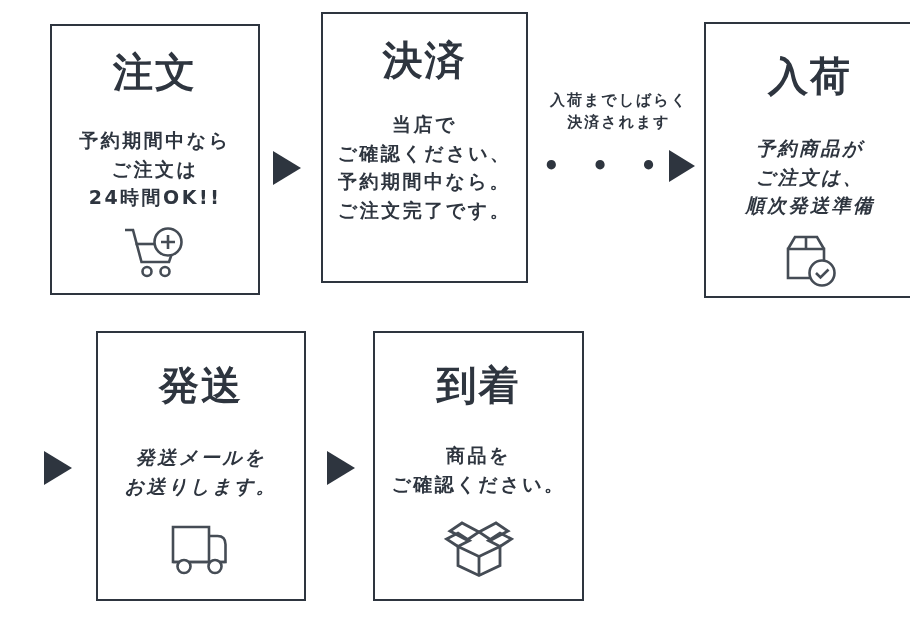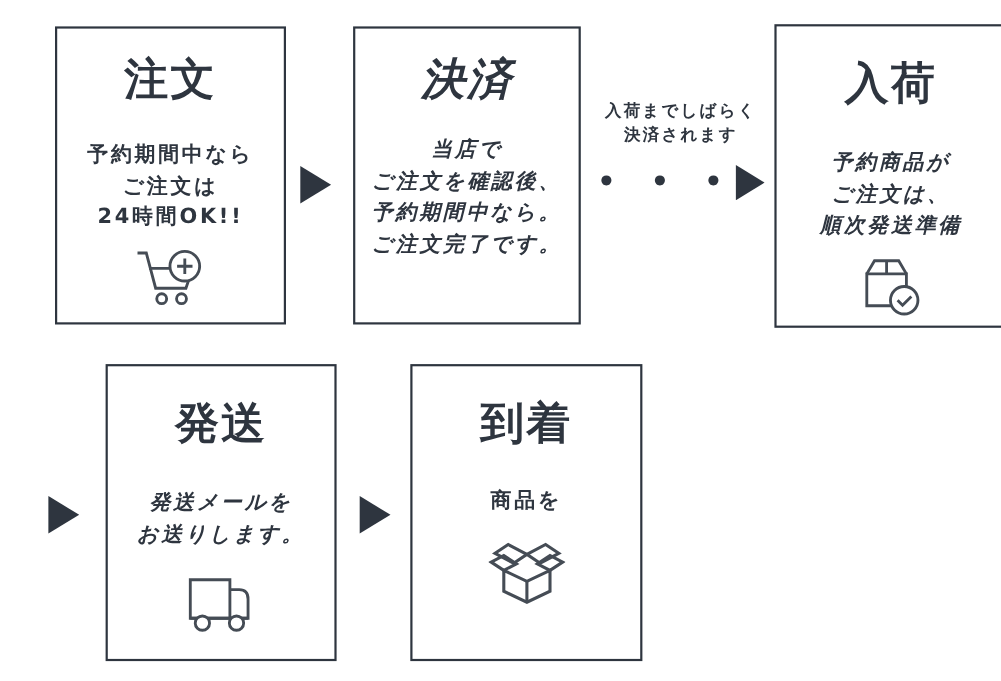--- a/index.html
+++ b/index.html
@@ -21,21 +21,21 @@
     position: absolute;
     box-sizing: border-box;
     border: 2px solid #2e353f;
     background: #ffffff;
     display: flex;
     flex-direction: column;
     align-items: center;
     text-align: center;
   }
   .card-order    { left: 22px;  top: 24px;  width: 210px; height: 271px; }
-  .card-payment  { left: 293px; top: 24px;  width: 207px; height: 271px; font-style: italic; }
+  .card-payment  { left: 293px; top: 12px;  width: 207px; height: 271px; }
   .card-stock    { left: 676px; top: 22px;  width: 212px; height: 276px; }
   .card-shipping { left: 68px;  top: 331px; width: 210px; height: 270px; }
   .card-arrival  { left: 345px; top: 331px; width: 211px; height: 270px; }
 
   .card .title {
     margin-top: 22px;
     font-size: 40px;
     font-weight: bold;
     letter-spacing: 2px;
     line-height: 1.2;
@@ -133,21 +133,21 @@
       </svg>
     </div>
   </div>
 
   <div class="tri tri-1"></div>
 
   <div class="card card-payment">
     <div class="title">決済</div>
     <div class="body">
       <div>当店で</div>
-      <div>ご注文を確認後、</div>
+      <div>ご確認ください、</div>
       <div>予約期間中なら。</div>
       <div>ご注文完了です。</div>
     </div>
   </div>
 
   <div class="wait-note">
     <div class="note-lines">
       <div>入荷までしばらく</div>
       <div>決済されます</div>
     </div>
@@ -192,20 +192,21 @@
       </svg>
     </div>
   </div>
 
   <div class="tri tri-3"></div>
 
   <div class="card card-arrival">
     <div class="title">到着</div>
     <div class="body">
       <div>商品を</div>
+      <div>ご確認ください。</div>
     </div>
     <div class="icon">
       <svg width="70" height="68" viewBox="0 0 70 66" fill="none" stroke="#454c55" stroke-width="2.8" stroke-linejoin="miter">
         <path d="M35 19 L18 10 L6 18 L23 27 Z"></path>
         <path d="M35 19 L52 10 L64 18 L47 27 Z"></path>
         <path d="M14 33.5 L2.5 26 L14 20 L25.5 27.5 Z"></path>
         <path d="M56 33.5 L67.5 26 L56 20 L44.5 27.5 Z"></path>
         <path d="M14 33.5 L35 43.5 L56 33.5 L56 52.5 L35 62.5 L14 52.5 Z"></path>
         <path d="M35 43.5 V62.5"></path>
       </svg>

